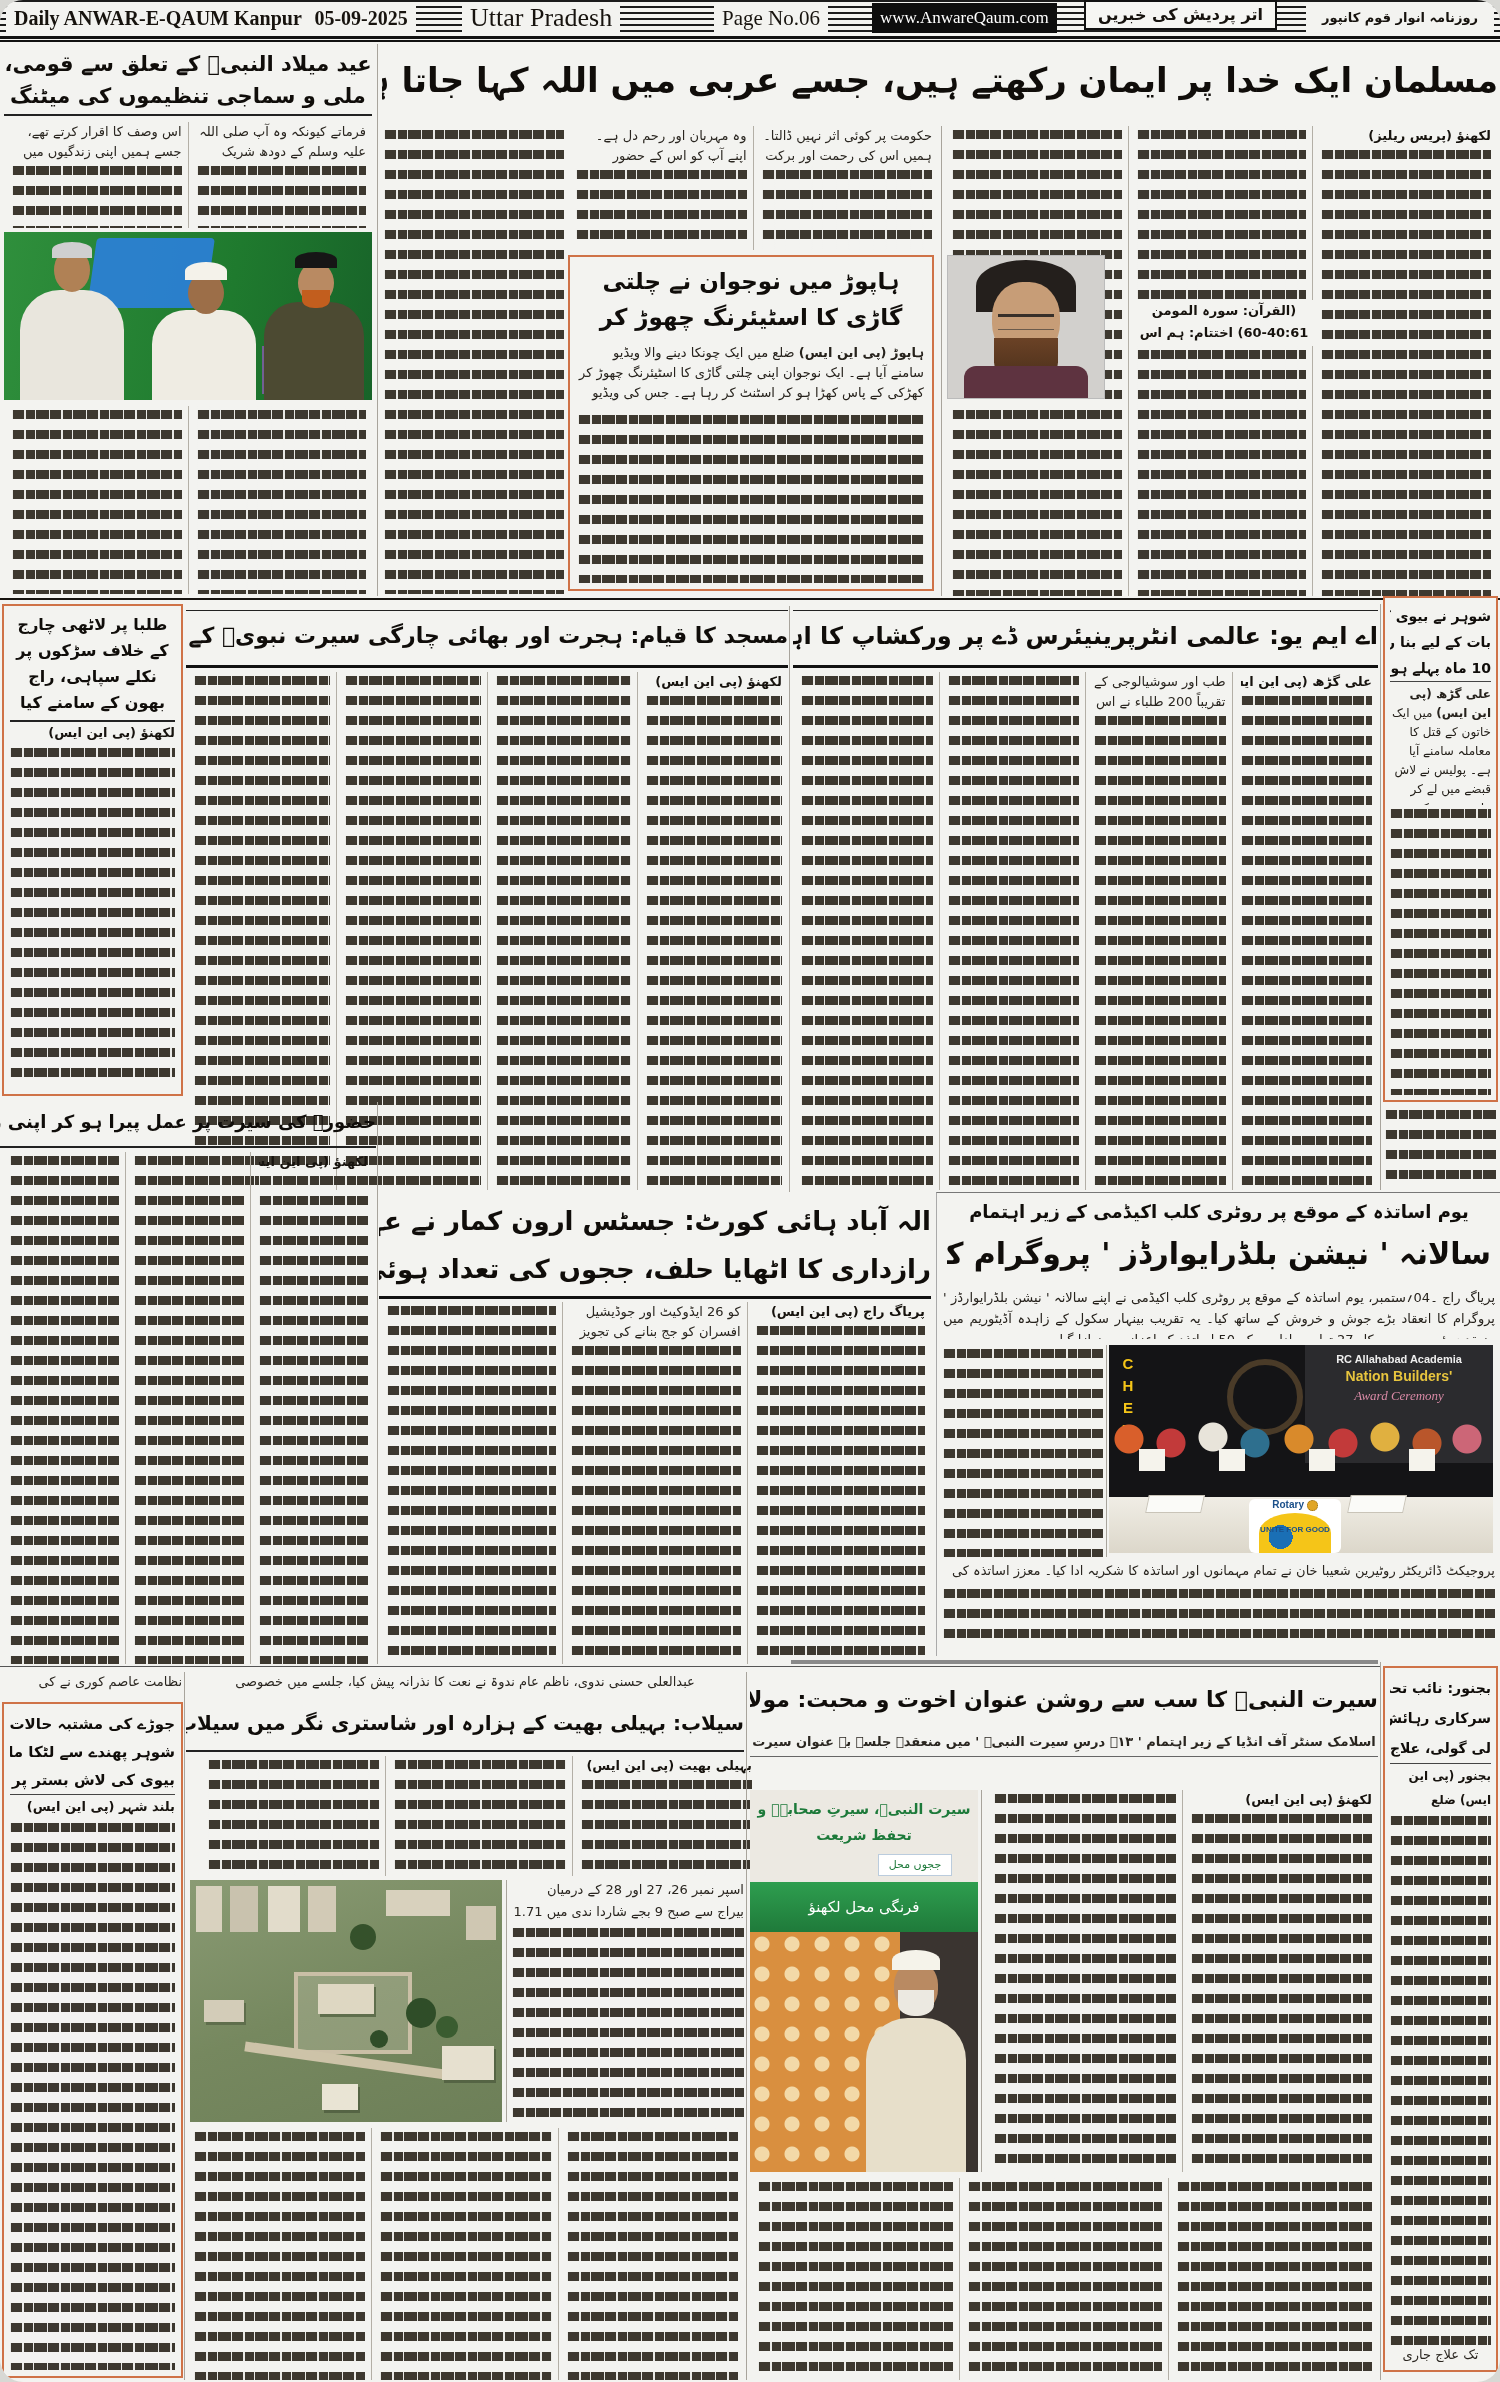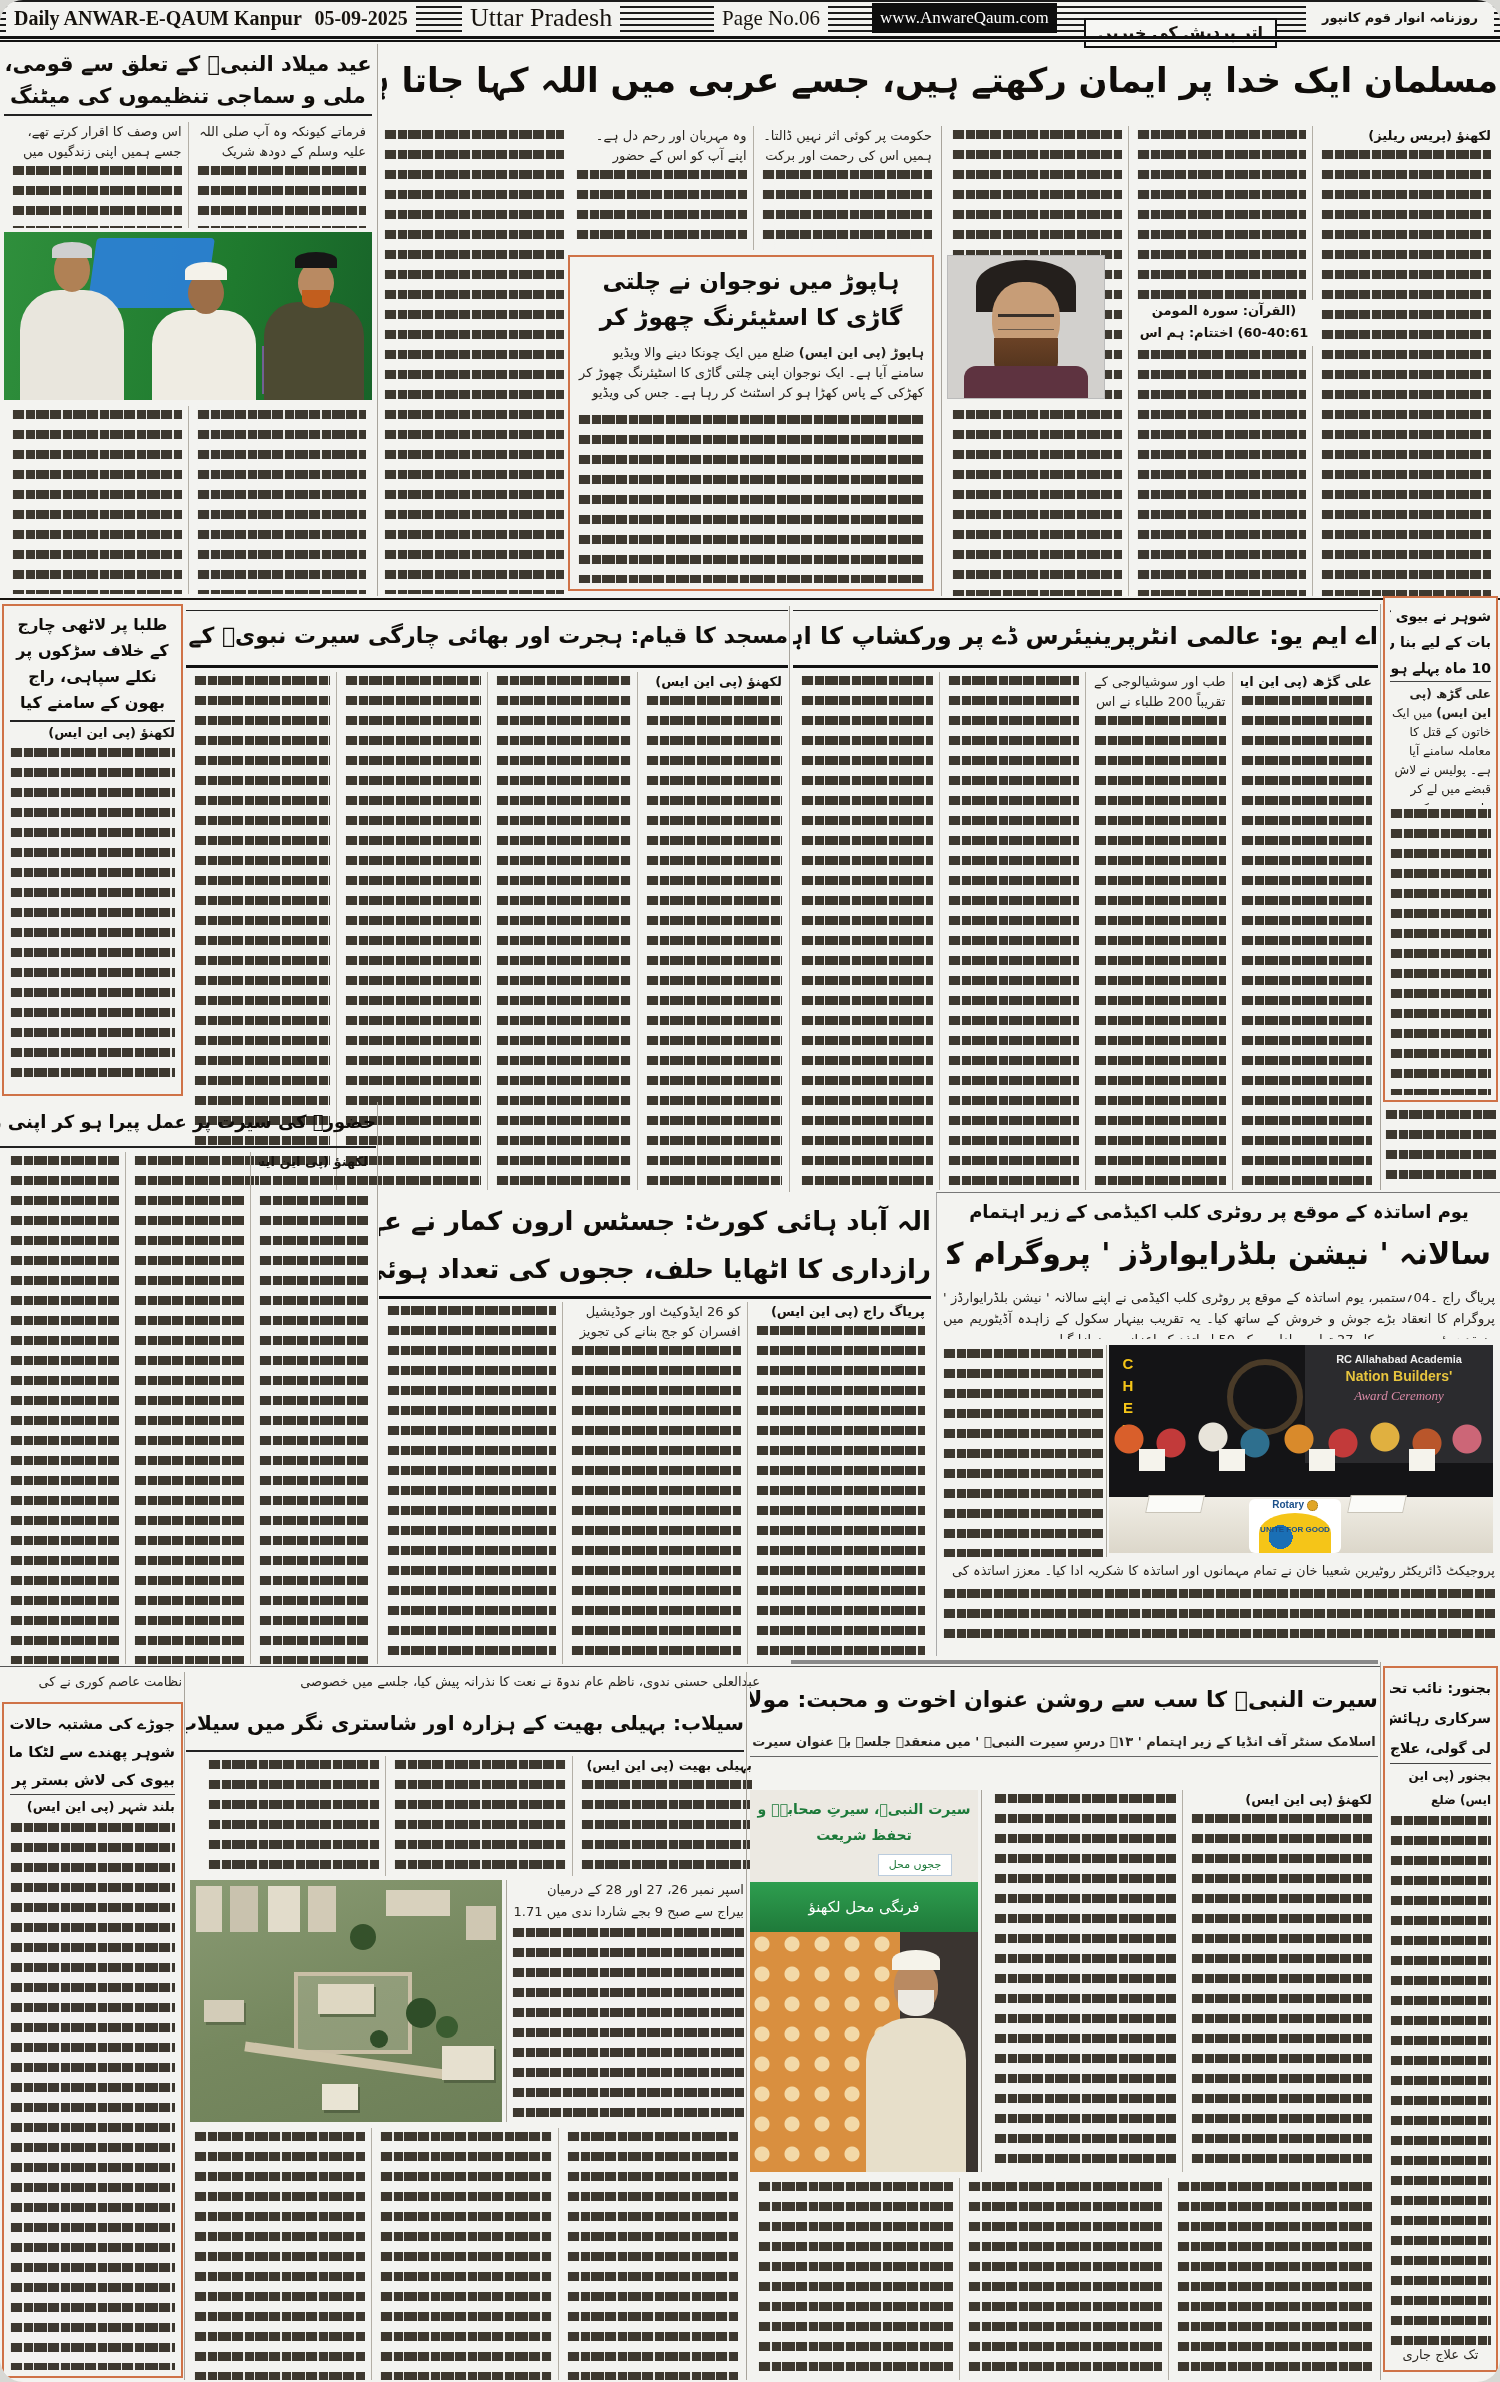--- a/index.html
+++ b/index.html
@@ -34,21 +34,21 @@
 <div id="page">
 
   <div class="abs" id="hdr" style="left:0;top:0;width:1500px;height:36px;background:repeating-linear-gradient(180deg,#1b1b1b 0 2px,#f3f3f0 2px 6px);">
     <div class="abs hdrchunk" style="left:6px;font-family:'Liberation Serif',serif;font-weight:bold;font-size:20px;">
       <span>Daily ANWAR-E-QAUM Kanpur</span>
       <span style="margin-left:8px;">05-09-2025</span>
     </div>
     <div class="abs hdrchunk" style="left:462px;font-family:'Liberation Serif',serif;font-size:26px;">Uttar Pradesh</div>
     <div class="abs hdrchunk" style="left:714px;font-family:'Liberation Serif',serif;font-size:21px;">Page No.06</div>
     <div class="abs hdrchunk" style="left:872px;background:#0d0d0d;color:#fff;font-family:'Liberation Serif',serif;font-size:17px;">www.AnwareQaum.com</div>
-    <div class="abs urdu" style="left:1084px;top:18px;height:26px;line-height:26px;background:#f6f6f3;border:2px solid #111;padding:0 12px;font-size:16px;font-weight:bold;">اتر پردیش کی خبریں</div>
+    <div class="abs urdu" style="left:1084px;top:0;height:26px;line-height:26px;background:#f6f6f3;border:2px solid #111;padding:0 12px;font-size:16px;font-weight:bold;">اتر پردیش کی خبریں</div>
     <div class="abs urdu" style="left:1306px;top:2px;width:188px;height:32px;line-height:32px;background:#f3f3f0;font-size:13px;font-weight:bold;text-align:center;">روزنامہ انوار قوم کانپور</div>
   </div>
   <div class="abs" style="left:0;top:36px;width:1500px;height:6px;background:linear-gradient(180deg,#111 0 3px,#f3f3f0 3px 4px,#111 4px 6px);"></div>
 
   <div class="abs urdu hl" style="left:4px;top:48px;width:368px;height:66px;font-size:21px;line-height:32px;border-bottom:2px solid #222;overflow:hidden;">عید میلاد النبیؐ کے تعلق سے قومی، ملی و سماجی تنظیموں کی میٹنگ</div>
   <div class="abs cols" style="left:4px;top:122px;width:368px;height:106px;">
     <div class="c">
       <div class="sn" style="height:40px;">فرماتے کیونکہ وہ آپ صلی اللہ علیہ وسلم کے دودھ شریک بھائی کا حق تھا۔ شراب بندی</div>
       <div class="fx f"></div>
     </div>
@@ -277,21 +277,21 @@
   <div class="abs obox" style="left:2px;top:1702px;width:181px;height:676px;box-sizing:border-box;padding:6px;display:flex;flex-direction:column;">
     <div class="boxhl urdu nw" style="font-size:15px;line-height:28px;">جوڑے کی مشتبہ حالات میں موت،</div>
     <div class="boxhl urdu nw" style="font-size:15px;line-height:28px;">شوہر پھندے سے لٹکا ملا</div>
     <div class="boxhl urdu nw" style="font-size:15px;line-height:28px;border-bottom:1px solid #444;">بیوی کی لاش بستر پر ملی</div>
     <div class="dl urdu" style="font-size:13px;line-height:24px;font-weight:bold;text-align:right;">بلند شہر (پی این ایس)</div>
     <div class="f" style="flex:1;"></div>
   </div>
 
   <div class="abs vr" style="left:184px;top:1672px;height:708px;"></div>
 
-  <div class="abs sn" style="left:202px;top:1672px;width:558px;height:22px;text-align:right;">عبدالعلی حسنی ندوی، ناظم عام ندوۃ نے نعت کا نذرانہ پیش کیا، جلسے میں خصوصی</div>
+  <div class="abs sn" style="left:186px;top:1672px;width:558px;height:22px;text-align:center;">عبدالعلی حسنی ندوی، ناظم عام ندوۃ نے نعت کا نذرانہ پیش کیا، جلسے میں خصوصی</div>
   <div class="abs urdu hl nw" style="left:186px;top:1700px;width:558px;height:50px;font-size:20px;line-height:46px;border-bottom:2px solid #222;">سیلاب: بہیلی بھیت کے ہزارہ اور شاستری نگر میں سیلاب، 30 خاندانوں کو بچایا گیا</div>
   <div class="abs cols" style="left:200px;top:1756px;width:558px;height:120px;">
     <div class="c">
       <div class="dl">بہیلی بھیت (پی این ایس)</div>
       <div class="fx f"></div>
     </div>
     <div class="c">
         <div class="fx f"></div>
       </div>
     <div class="c">

